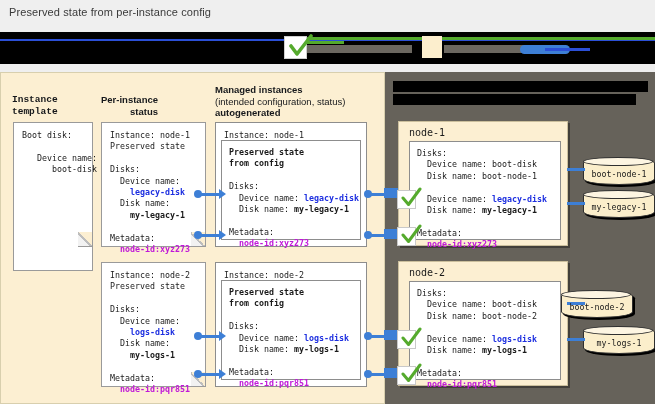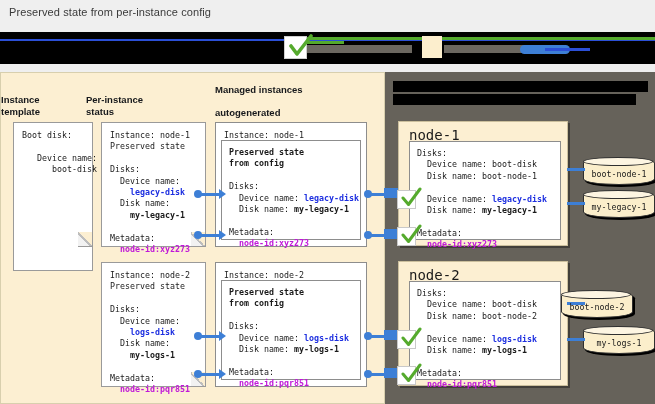--- a/index.html
+++ b/index.html
@@ -101,21 +101,21 @@
   .blue{color:#1d2fe0;font-weight:bold;}
   .mag{color:#c018d8;font-weight:bold;}
   .bold{font-weight:bold;}
 
   
   .nodecard{
     position:absolute;background:#fcefd2;border:1px solid #cbbf9d;box-sizing:border-box;
     font-family:"DejaVu Sans Mono", monospace;font-size:8.3px;color:#1a1a1a;
     box-shadow:2px 2px 0 rgba(0,0,0,.35);
   }
-  .nodecard .title{position:absolute;left:10px;top:5px;font-size:14px;}
+  .nodecard .title{position:absolute;left:10px;top:5px;font-size:10px;}
 
   
   .cyl{
     position:absolute;width:70px;height:26px;
     background:#fbeecb;border:1px solid #2f2f2f;border-radius:50%/22%;
     box-shadow:2px 2px 0 #000;
     font-family:"DejaVu Sans Mono", monospace;font-size:8.3px;color:#1a1a1a;
     display:flex;align-items:center;justify-content:center;
   }
   .cyl::before{
@@ -158,33 +158,33 @@
     <path d="M4 12 L10 20 L24 2" stroke="#55aa2d" stroke-width="3.6" fill="none" stroke-linecap="round" stroke-linejoin="round"></path>
   </svg>
 </div>
 
 <div class="panel-cream"></div>
 
 <div class="panel-gray"></div>
 <div class="gray-redact1"></div>
 <div class="gray-redact2"></div>
 
-<div class="col-head" style="left:1px;top:94px;">
+<div class="col-head" style="left:12px;top:94px;font-family:Liberation Mono, monospace;">
   <b>Instance</b><br>
   <b>template</b>
 </div>
 
-<div class="col-head" style="left:86px;top:94px;">
+<div class="col-head" style="left:101px;top:94px;text-align:right;">
   <b>Per-instance</b><br>
   <b>status</b>
 </div>
 
 <div class="col-head" style="left:215px;top:84px;">
   <b>Managed instances</b><br>
-  <br>
+  <span class="light">(intended configuration, status)</span><br>
   <b>autogenerated</b>
 </div>
 
 <div class="note" style="left:13px;top:122px;width:80px;height:149px;padding-left:8px;"><span>Boot disk:</span>
 <span></span>
 <span>   Device name:</span>
 <span>      boot-disk</span></div>
 <div class="fold" style="left:78px;top:232px;"></div>
 
 <div class="note" style="left:101px;top:122px;width:105px;height:125px;"><span>Instance: node-1</span>

